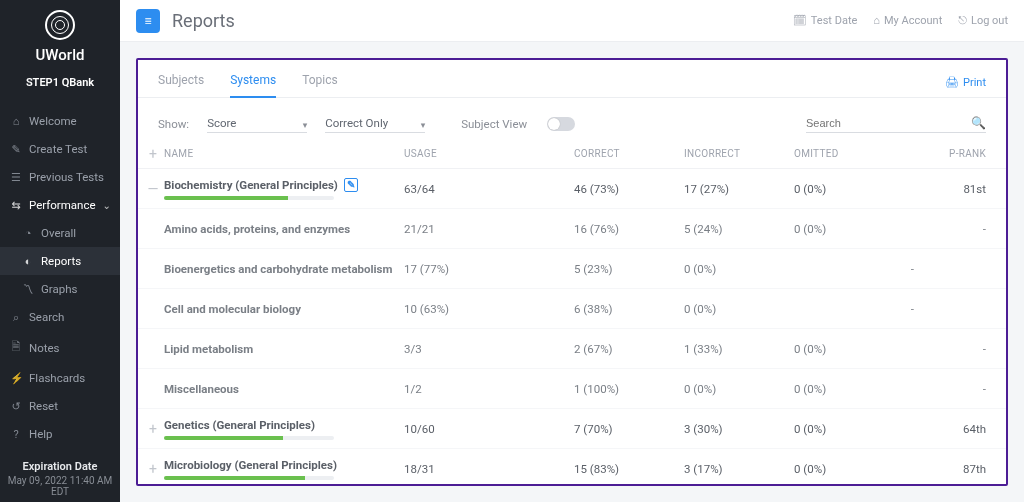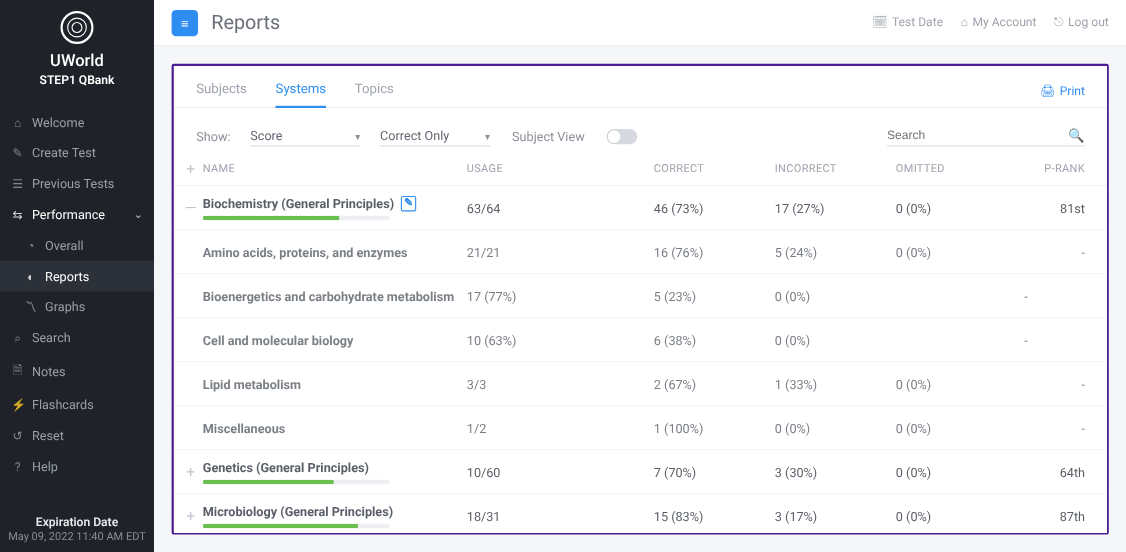--- a/index.html
+++ b/index.html
@@ -1,25 +1,25 @@
 <!DOCTYPE html>
 <html><head>
 <meta charset="utf-8">
 <style>
   * { box-sizing: border-box; margin: 0; padding: 0; }
   body { font-family: -apple-system, "Segoe UI", Roboto, Arial, sans-serif; font-size: 12px; color: #555; background: #f4f6f8; width: 1024px; height: 502px; overflow: hidden; }
   .app { display: flex; height: 502px; }
   
-  .sidebar { width: 140px; background: #1f2329; color: #9aa0aa; display: flex; flex-direction: column; }
+  .sidebar { width: 120px; background: #1f2329; color: #9aa0aa; display: flex; flex-direction: column; }
   .brand { text-align: center; padding: 10px 0 14px; }
   .brand-logo { width: 30px; height: 30px; border: 2px solid #fff; border-radius: 50%; margin: 0 auto 6px; position: relative; }
   .brand-logo::before { content:""; position:absolute; inset:4px; border:1px solid #fff; border-radius:50%; }
   .brand-logo::after { content:""; position:absolute; inset:8px; border:1px solid #fff; border-radius:50%; }
   .brand-name { color:#fff; font-size:15px; font-weight:500; }
-  .brand-sub  { color:#fff; font-size:11px; font-weight:600; margin-top:2px; }
+  .brand-sub  { color:#fff; font-size:11px; font-weight:600; margin-top:12px; }
   .nav { list-style:none; padding:4px 0; font-size:11.5px; }
   .nav li { display:flex; align-items:center; gap:7px; padding:7px 10px; cursor:pointer; }
   .nav li.sub { padding-left:22px; }
   .nav li.parent { color:#fff; justify-content:space-between; }
   .nav li.active { background:#2c3139; color:#fff; }
   .nav .ic { width:12px; text-align:center; font-size:11px; opacity:.8; }
   .nav .chev { font-size:10px; opacity:.7; }
   .sidebar-footer { margin-top:auto; text-align:center; padding:8px 4px; font-size:10px; }
   .sidebar-footer .title { color:#e7e9ec; font-weight:600; font-size:11px; }
   .sidebar-footer .date { color:#888d95; margin-top:2px; }
@@ -32,21 +32,21 @@
   .top-links a { display:flex; align-items:center; gap:4px; cursor:pointer; }
   .panel { margin:16px; background:#fff; border:2px solid #4c1d95; border-radius:2px; flex:1; overflow:auto; }
   .tabbar { display:flex; align-items:flex-end; border-bottom:1px solid #eceef1; padding:0 20px; height:38px; }
   .tabs { display:flex; gap:26px; font-size:12px; color:#9ea3ad; }
   .tab { padding:10px 0 9px; cursor:pointer; }
   .tab.active { color:#2d8df0; border-bottom:2px solid #2d8df0; margin-bottom:-1px; }
   .print { margin-left:auto; color:#2d8df0; font-size:11px; display:flex; align-items:center; gap:4px; cursor:pointer; padding-bottom:8px; }
   .filters { display:flex; align-items:center; gap:18px; padding:16px 20px 6px; font-size:11.5px; color:#8b8f97; }
   .dd { display:flex; align-items:flex-end; gap:4px; min-width:100px; border-bottom:1px solid #d9dce1; padding:2px 0; color:#606670; cursor:pointer; }
   .dd .caret { margin-left:auto; font-size:9px; color:#8b8f97; }
-  .switch-wrap { display:flex; align-items:center; gap:20px; margin-left:2px; }
+  .switch-wrap { display:flex; align-items:center; gap:20px; margin-left:18px; }
   .switch { width:28px; height:14px; background:#d6d9df; border-radius:8px; position:relative; cursor:pointer; }
   .switch::after { content:""; width:12px; height:12px; background:#fff; border-radius:50%; position:absolute; top:1px; left:1px; box-shadow:0 0 1px rgba(0,0,0,.3); }
   .search-wrap { margin-left:auto; display:flex; align-items:center; border-bottom:1px solid #d9dce1; width:180px; padding:2px 0; }
   .search-wrap input { border:none; outline:none; font-size:11px; flex:1; background:transparent; color:#555; }
   .search-wrap .ic { color:#9ea3ad; font-size:12px; }
   
   .thead,.trow { display:grid; grid-template-columns:22px 240px 170px 110px 110px 120px 1fr; align-items:center; padding:0 20px 0 4px; }
   .thead { font-size:10px; color:#9ea3ad; letter-spacing:.3px; height:30px; border-bottom:1px solid #f0f1f4; }
   .thead .r { text-align:right; }
   .trow { min-height:40px; font-size:11.5px; color:#5a5f67; border-bottom:1px solid #f5f6f8; padding-top:8px; padding-bottom:8px; }

